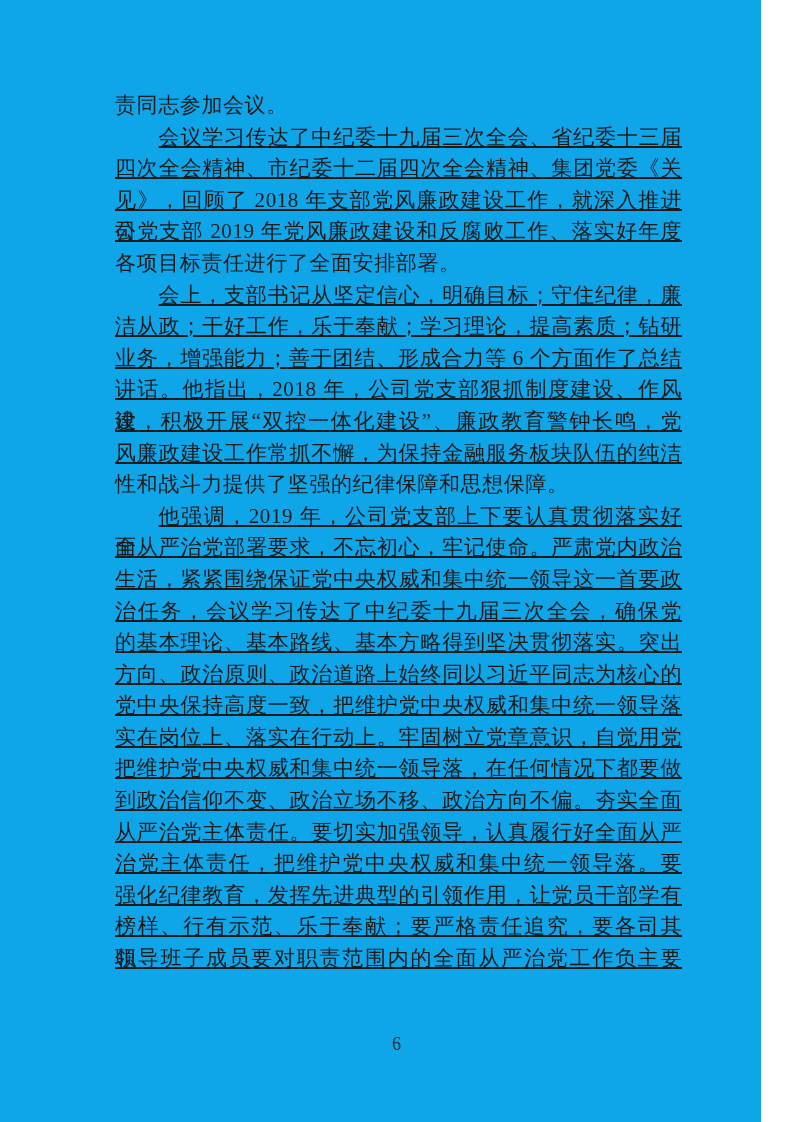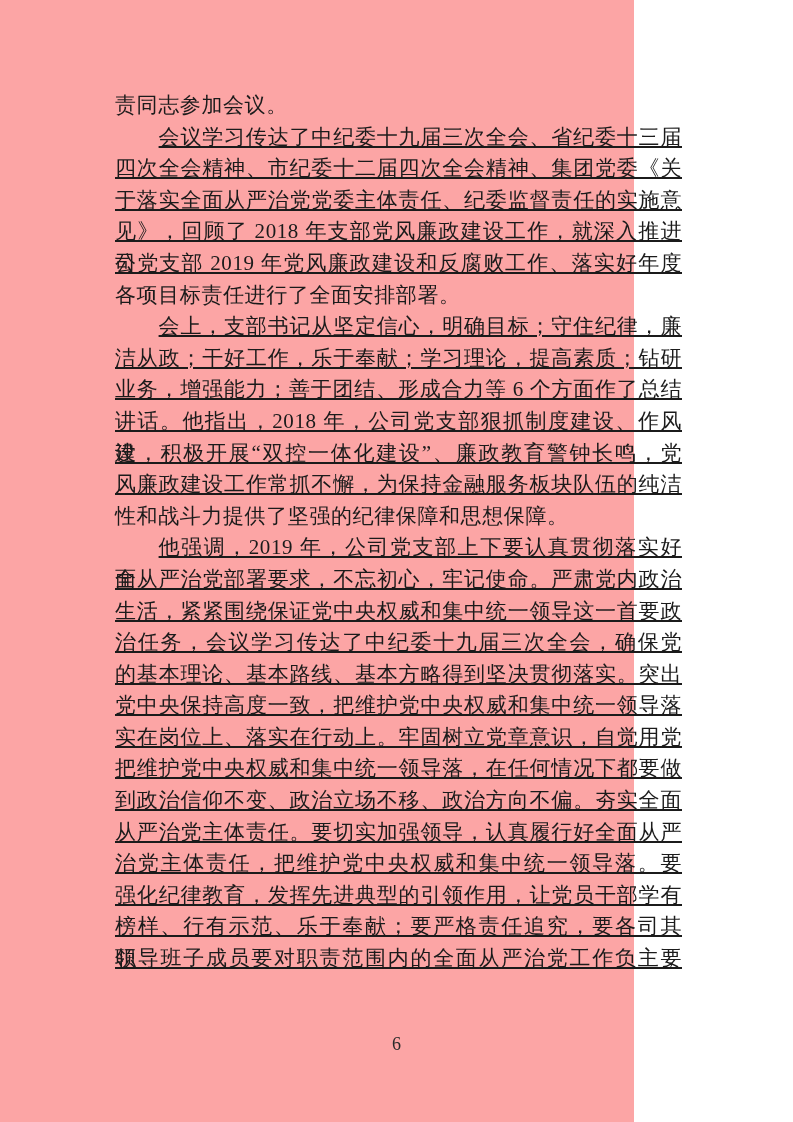--- a/index.html
+++ b/index.html
@@ -12,23 +12,23 @@
     height: 1122px;
     overflow: hidden;
     position: relative;
     font-family: "Liberation Serif", "DejaVu Serif", serif;
     color: #1b1b1b;
   }
   .page {
     position: absolute;
     left: 0;
     top: 0;
-    width: 634px;
+    width: 761px;
     height: 1122px;
-    background: #fca5a5;
+    background: #0ea5e9;
   }
   .textblock {
     position: absolute;
     left: 115px;
     top: 90px;
     width: 567px;
   }
   .line {
     height: 31.6px;
     line-height: 31.6px;
@@ -58,36 +58,36 @@
   }
 </style>
 </head>
 <body>
 
 <div class="page">
   <div class="textblock">
       <div class="line">责同志参加会议。</div>
       <div class="line fill indent">会议学习传达了中纪委十九届三次全会、省纪委十三届</div>
       <div class="line fill">四次全会精神、市纪委十二届四次全会精神、集团党委《关</div>
-      <div class="line fill">于落实全面从严治党党委主体责任、纪委监督责任的实施意</div>
       <div class="line fill">见》，回顾了 2018 年支部党风廉政建设工作，就深入推进公</div>
       <div class="line fill">司党支部 2019 年党风廉政建设和反腐败工作、落实好年度</div>
       <div class="line">各项目标责任进行了全面安排部署。</div>
       <div class="line fill indent">会上，支部书记从坚定信心，明确目标；守住纪律，廉</div>
       <div class="line fill">洁从政；干好工作，乐于奉献；学习理论，提高素质；钻研</div>
       <div class="line fill">业务，增强能力；善于团结、形成合力等 6 个方面作了总结</div>
       <div class="line fill">讲话。他指出，2018 年，公司党支部狠抓制度建设、作风建</div>
       <div class="line fill">设，积极开展“双控一体化建设”、廉政教育警钟长鸣，党</div>
       <div class="line fill">风廉政建设工作常抓不懈，为保持金融服务板块队伍的纯洁</div>
       <div class="line">性和战斗力提供了坚强的纪律保障和思想保障。</div>
       <div class="line fill indent">他强调，2019 年，公司党支部上下要认真贯彻落实好全</div>
       <div class="line fill">面从严治党部署要求，不忘初心，牢记使命。严肃党内政治</div>
       <div class="line fill">生活，紧紧围绕保证党中央权威和集中统一领导这一首要政</div>
       <div class="line fill">治任务，会议学习传达了中纪委十九届三次全会，确保党</div>
       <div class="line fill">的基本理论、基本路线、基本方略得到坚决贯彻落实。突出</div>
+      <div class="line fill">方向、政治原则、政治道路上始终同以习近平同志为核心的</div>
       <div class="line fill">党中央保持高度一致，把维护党中央权威和集中统一领导落</div>
       <div class="line fill">实在岗位上、落实在行动上。牢固树立党章意识，自觉用党</div>
       <div class="line fill">把维护党中央权威和集中统一领导落，在任何情况下都要做</div>
       <div class="line fill">到政治信仰不变、政治立场不移、政治方向不偏。夯实全面</div>
       <div class="line fill">从严治党主体责任。要切实加强领导，认真履行好全面从严</div>
       <div class="line fill">治党主体责任，把维护党中央权威和集中统一领导落。要</div>
       <div class="line fill">强化纪律教育，发挥先进典型的引领作用，让党员干部学有</div>
       <div class="line fill">榜样、行有示范、乐于奉献；要严格责任追究，要各司其职，</div>
       <div class="line fill">领导班子成员要对职责范围内的全面从严治党工作负主要</div>
     </div>

